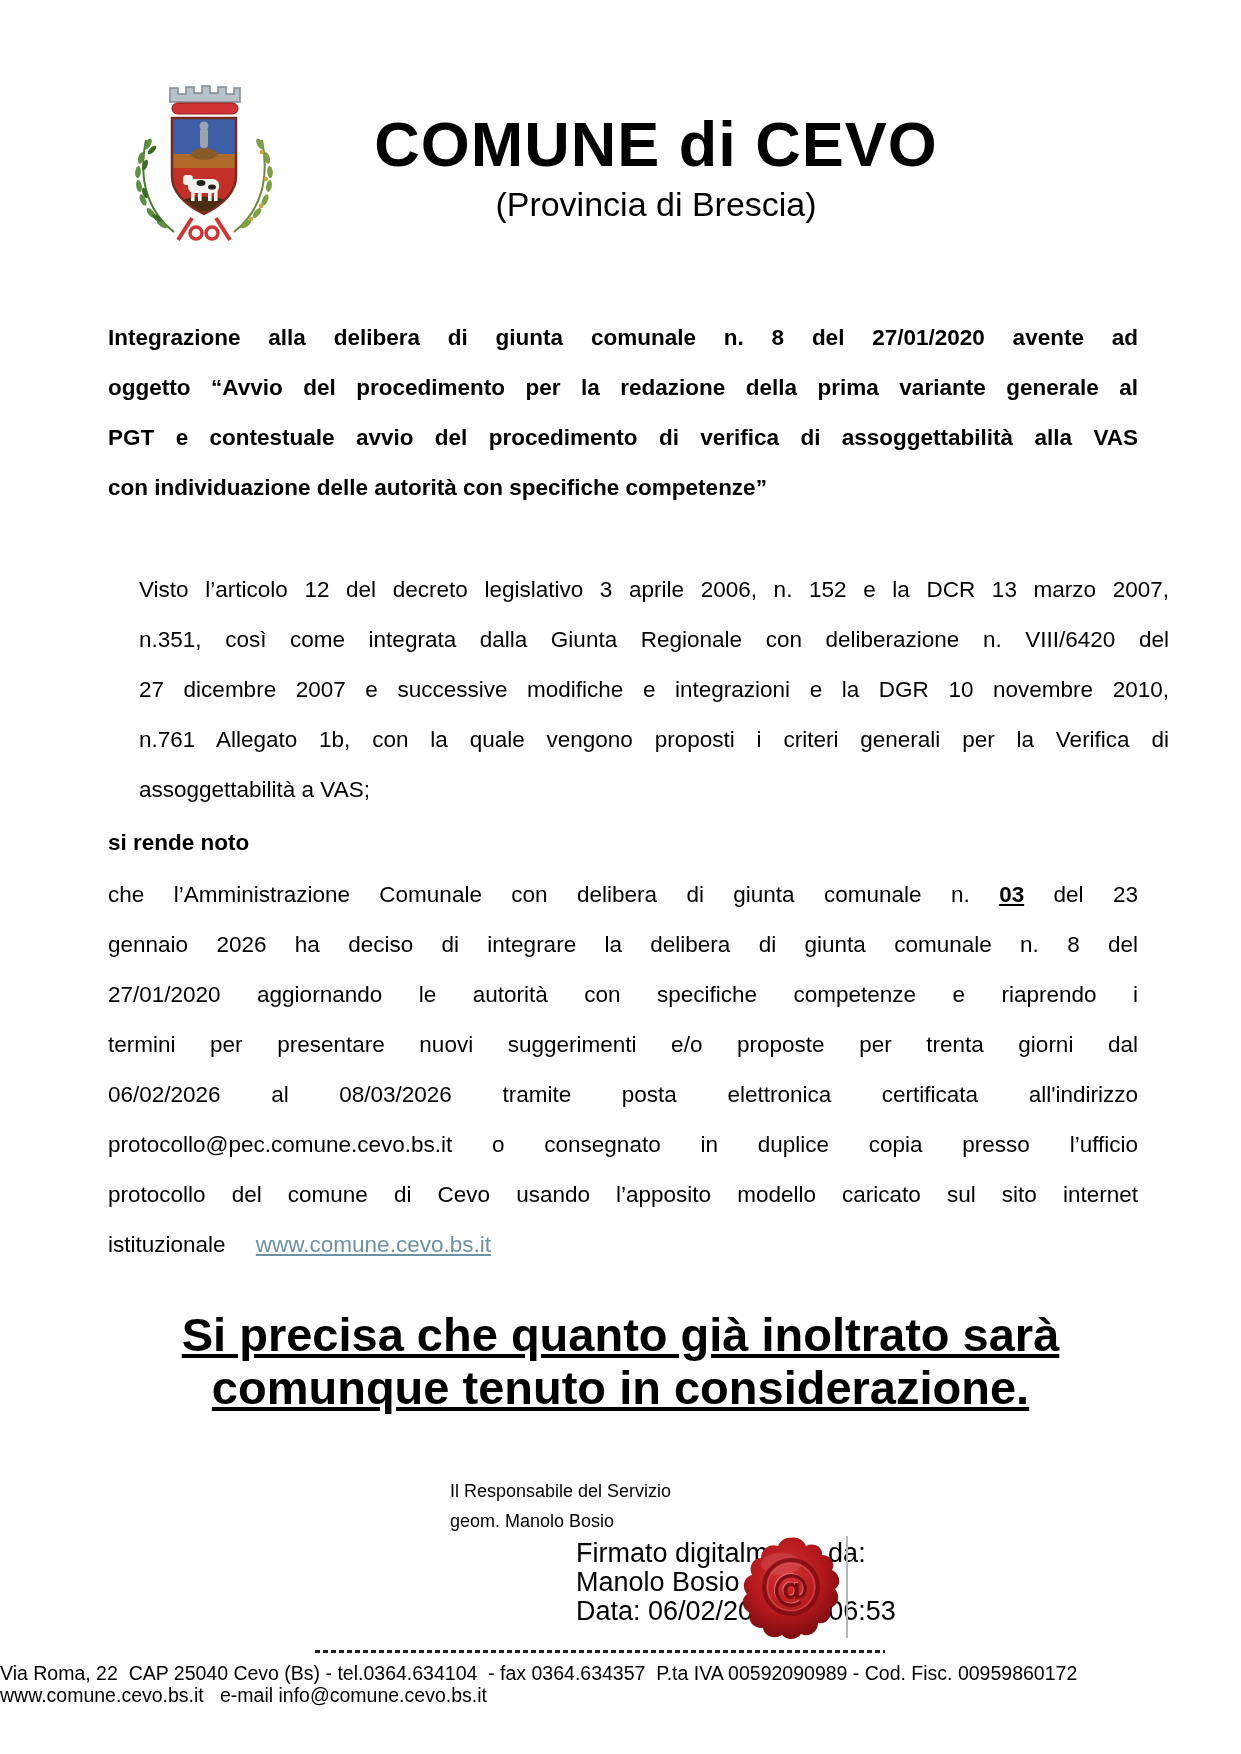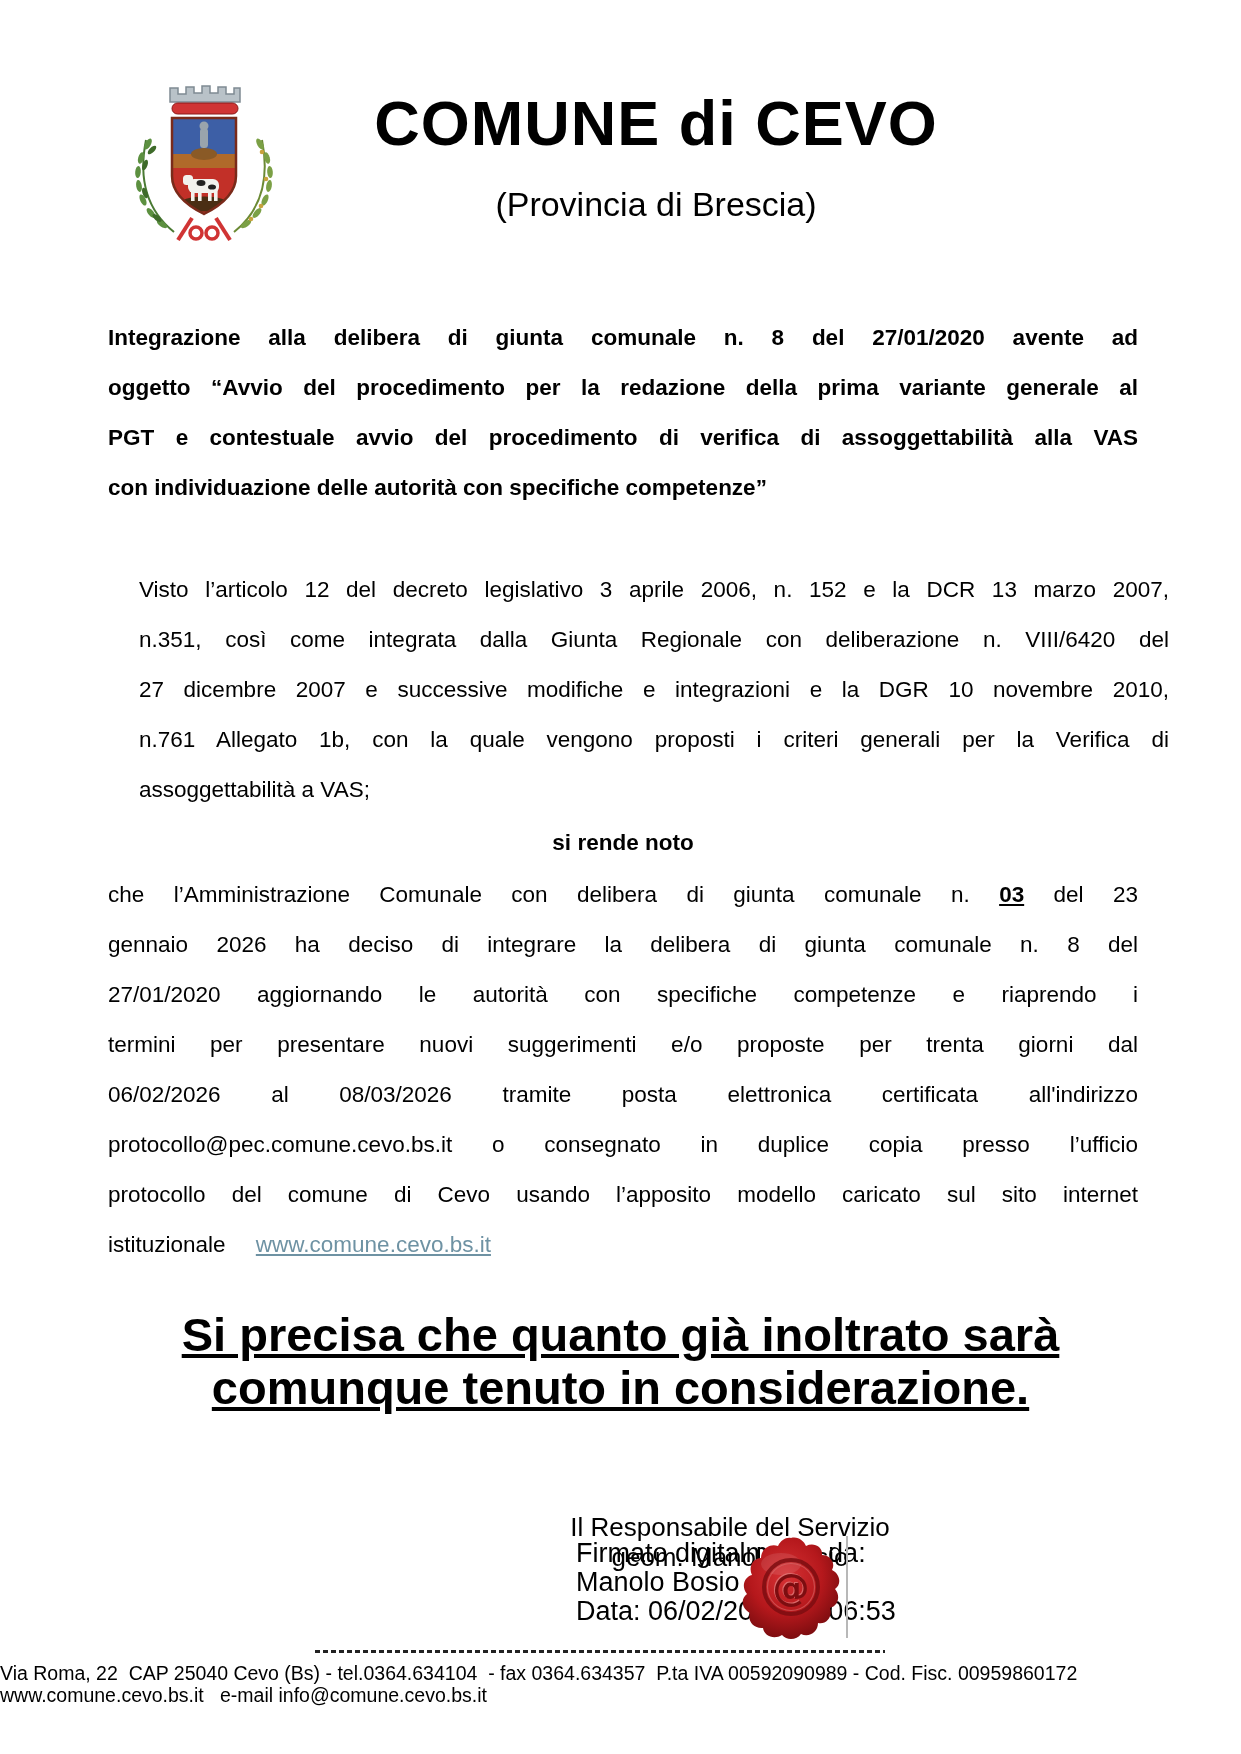--- a/index.html
+++ b/index.html
@@ -8,50 +8,50 @@
     width:1241px;height:1754px;
     margin:0 auto;
     background:var(--page-bg,#ffffff);
     font-family:"Liberation Sans",sans-serif;
     color:var(--text,#000);
     overflow:hidden;
   }
   
   .coat{position:absolute;left:112px;top:68px;width:184px;height:182px;}
   .title{
-    position:absolute;left:280px;top:89px;width:752px;
+    position:absolute;left:280px;top:110px;width:752px;
     text-align:center;font-size:63px;font-weight:bold;letter-spacing:1px;
     line-height:68px;white-space:nowrap;
   }
   .subtitle{
     position:absolute;left:280px;top:184px;width:752px;
     text-align:center;font-size:34px;font-weight:400;line-height:40px;
   }
   
   .para{position:absolute;left:108px;width:1030px;font-size:22.5px;}
   .para .tline{height:50px;line-height:50px;white-space:nowrap;}
   .para .tline.jline{white-space:normal;text-align:justify;text-align-last:justify;}
   #p1{top:313px;font-weight:bold;}
   #p2{top:565px;margin-left:31px;}
   #p3{top:870px;}
   .b{font-weight:bold;text-decoration:underline;}
   .link{color:var(--link,#6e92a3);text-decoration:underline;cursor:pointer;margin-left:24px;}
   .center-note{
     position:absolute;left:108px;top:818px;width:1030px;height:50px;
-    line-height:50px;text-align:center;font-size:22.5px;font-weight:bold;
+    line-height:50px;text-align:left;font-size:22.5px;font-weight:bold;
   }
   
   .big-heading{
     position:absolute;left:60px;top:1308px;width:1121px;
     text-align:center;font-size:47px;font-weight:bold;line-height:53px;text-decoration:underline;
   }
   
   .signer{
-    position:absolute;left:450px;top:1512px;width:560px;
-    text-align:center;font-size:26px;line-height:30px;
+    position:absolute;left:450px;top:1476px;width:560px;
+    text-align:left;font-size:18px;line-height:30px;
   }
   .digital{
     position:absolute;left:576px;top:1539px;
     font-size:27px;line-height:29px;text-align:left;
   }
   .seal{position:absolute;left:741px;top:1535px;width:100px;height:106px;}
   .vline{position:absolute;left:846px;top:1536px;width:2px;height:102px;background:#b8b8b8;}
   
   .dashes{
     position:absolute;left:315px;top:1650px;width:570px;height:3px;

